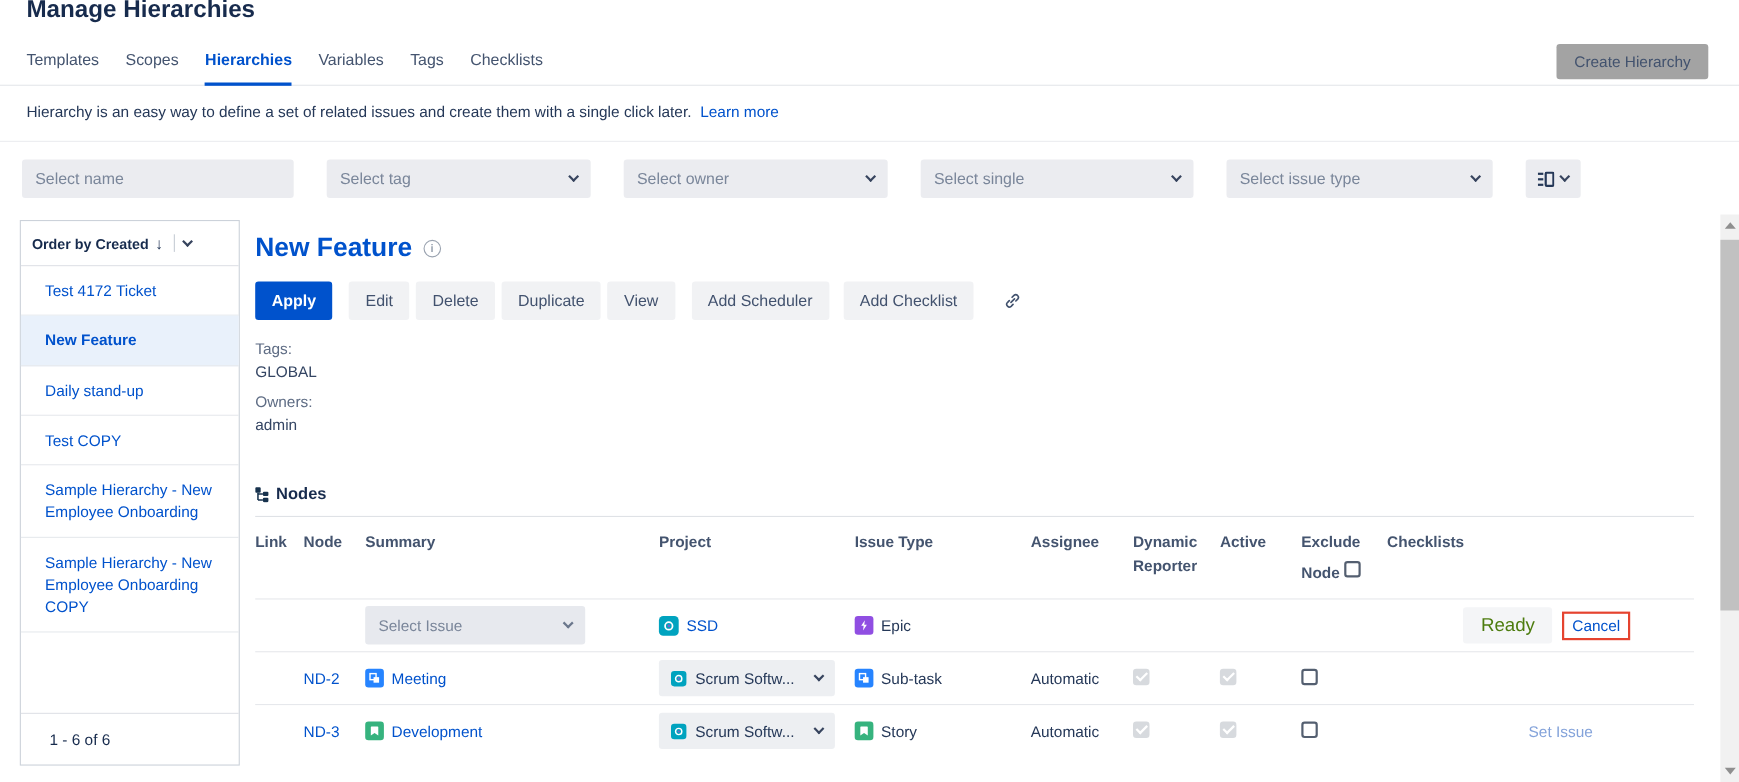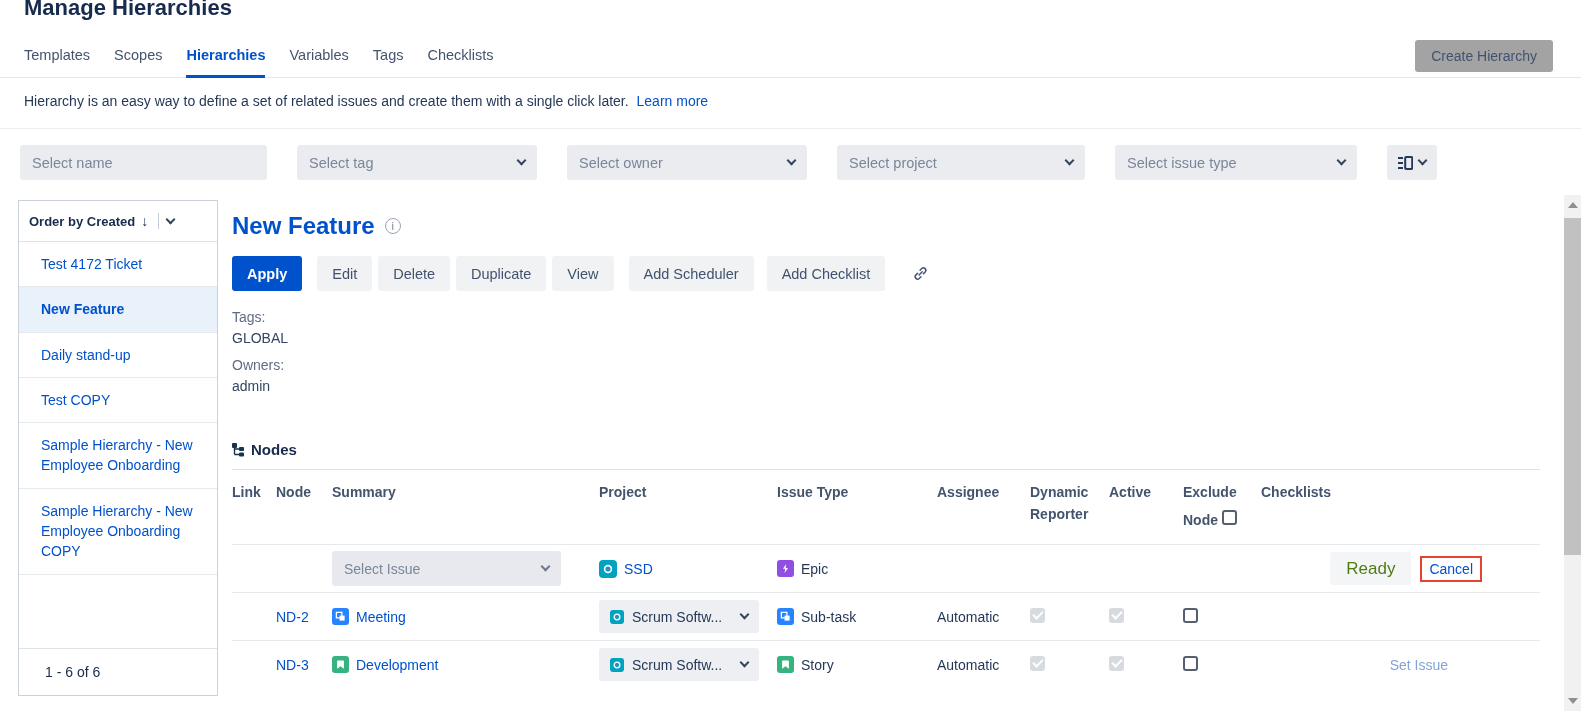--- a/index.html
+++ b/index.html
@@ -65,21 +65,21 @@
     font-weight:700; color:#172b4d; padding-bottom:11px; border-bottom:1px solid #dfe2e6; }
   .nrow { display:grid; grid-template-columns:44px 56px 267px 178px 160px 93px 79px 74px 78px 1fr;
     align-items:center; border-top:1px solid #e6e8ec; min-height:48px; }
   .nrow.head { border-top:none; align-items:start; padding:12px 0 8px; min-height:74px;
     color:#44546f; font-weight:600; line-height:1.55; }
   .cell-right { justify-self:end; padding-right:72px; display:flex; align-items:center; }
   .blue-link { color:#0052cc; text-decoration:none; cursor:pointer; }
   .dark { color:#253858; }
   .icon-text { display:flex; align-items:center; gap:7px; }
 
-  .select-issue { width:229px; height:35px; background:#e7e9ee; border-radius:3px; display:flex;
+  .select-issue { width:200px; height:35px; background:#e7e9ee; border-radius:3px; display:flex;
     align-items:center; justify-content:space-between; padding:0 12px; color:#7a869a; cursor:pointer; }
   .proj-select { width:160px; height:33px; background:#edeff2; border-radius:3px; display:flex;
     align-items:center; gap:8px; padding:0 11px; color:#253858; cursor:pointer; }
   .proj-select .chev { margin-left:auto; }
 
   .ready-btn { background:#f4f5f7; color:#4d7c0f; border:none; border-radius:3px; height:33px;
     padding:0 16px; font-size:17px; font-family:inherit; }
   .cancel-wrap { border:2px solid #e5432f; padding:3px 7px; margin-left:9px; }
   .cancel-link { color:#0052cc; cursor:pointer; }
   .set-issue { color:#84a3da; cursor:pointer; }
@@ -128,21 +128,21 @@
   </div>
   <div class="f-select" style="width:240px">
     <span>Select tag</span>
     <span class="chev"></span>
   </div>
   <div class="f-select" style="width:240px">
     <span>Select owner</span>
     <span class="chev"></span>
   </div>
   <div class="f-select" style="width:248px">
-    <span>Select project</span>
+    <span>Select single</span>
     <span class="chev"></span>
   </div>
   <div class="f-select" style="width:242px">
     <span>Select issue type</span>
     <span class="chev"></span>
   </div>
   <div class="view-btn">
     <svg width="15" height="14" viewBox="0 0 15 14">
       <rect x="0" y="1" width="5" height="2" fill="#253858"></rect>
       <rect x="0" y="6" width="5" height="2" fill="#253858"></rect>

